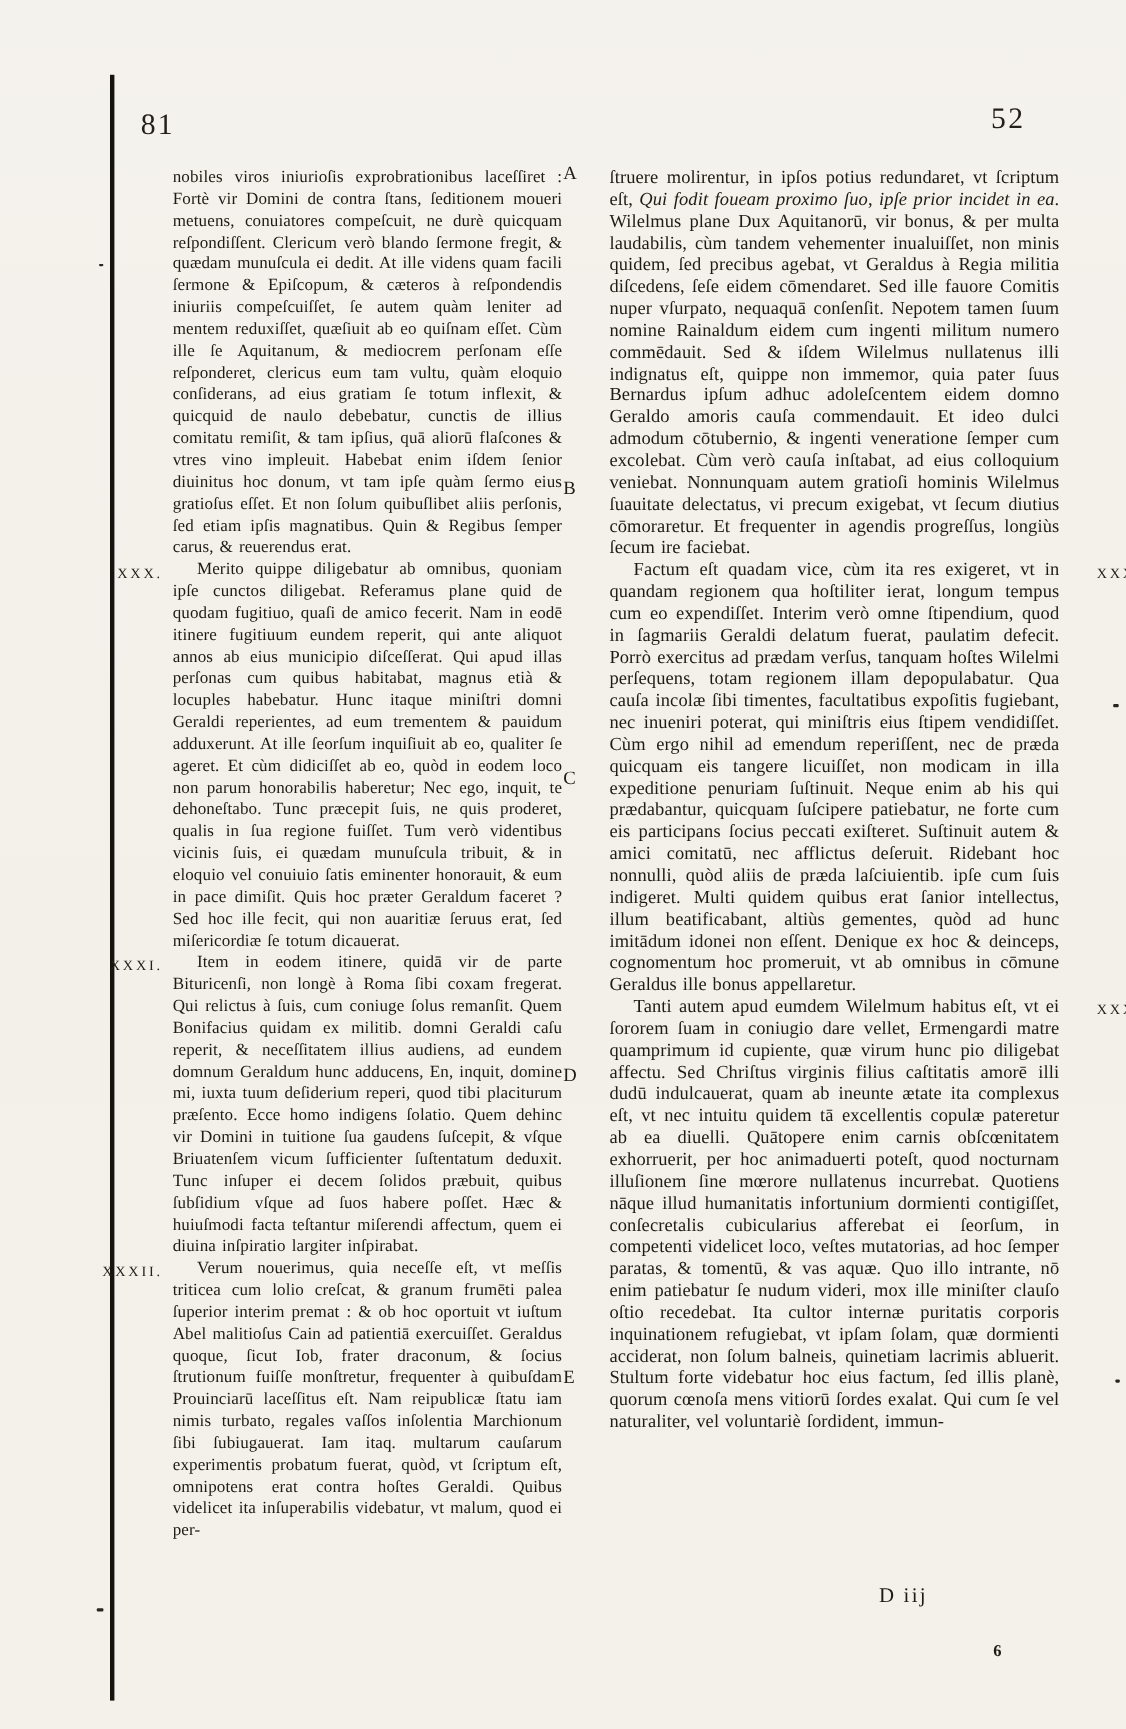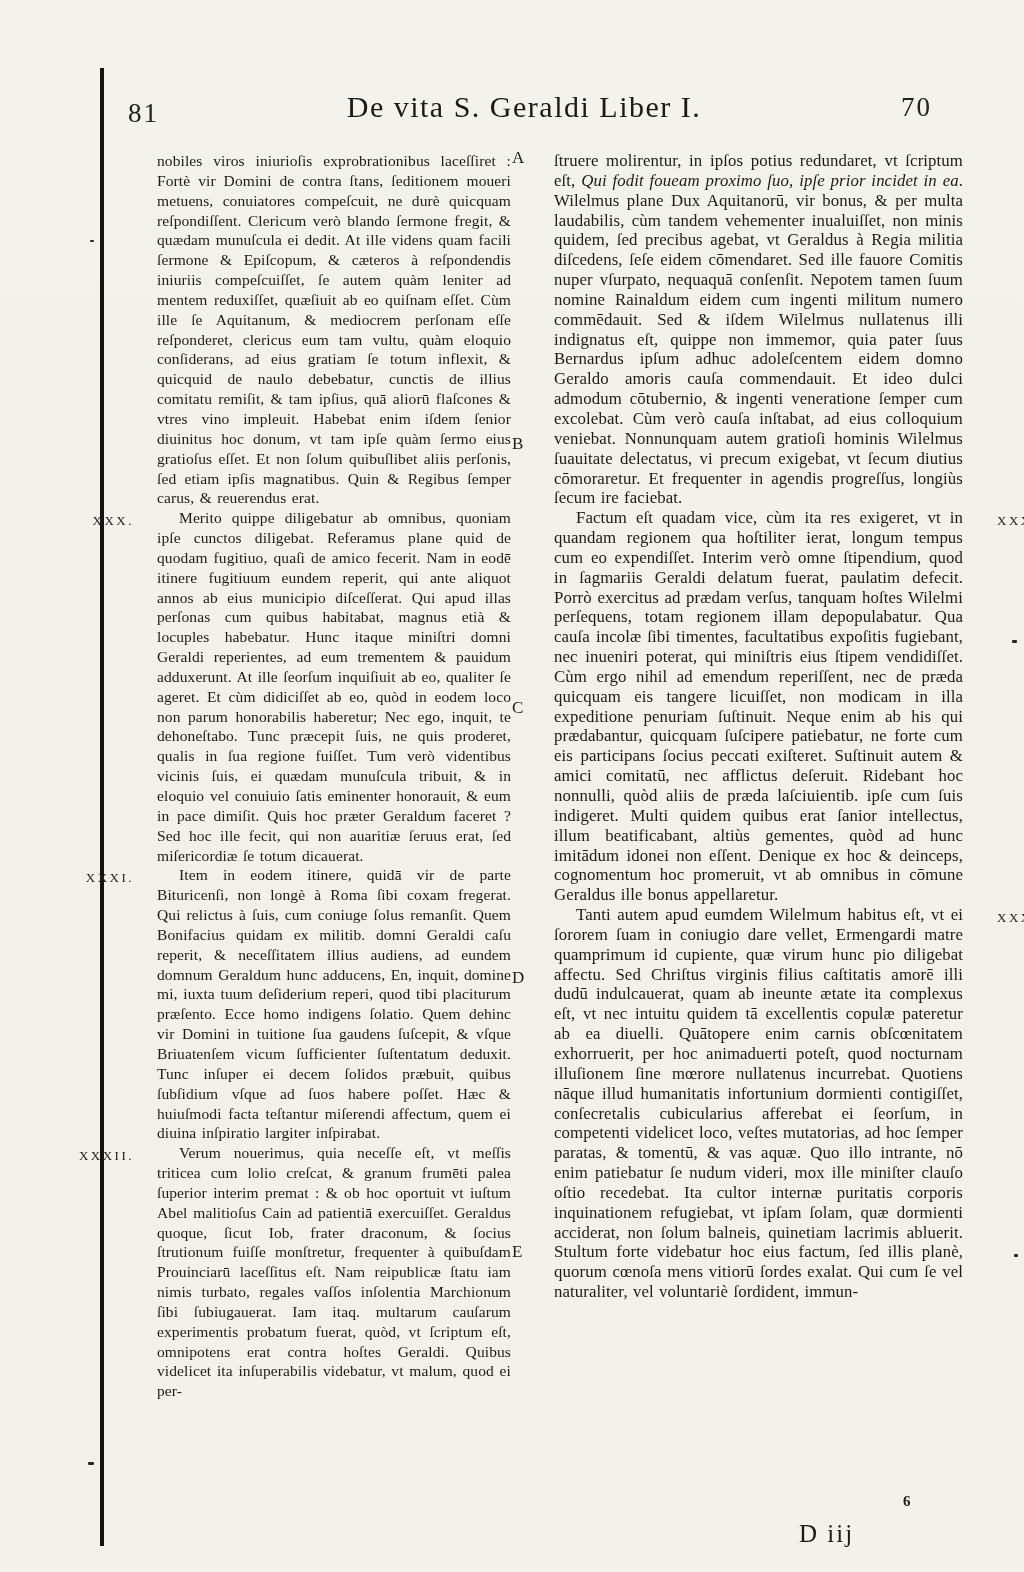--- a/index.html
+++ b/index.html
@@ -47,50 +47,49 @@
     letter-spacing:0.1px;word-spacing:1px;
   }
   .para{margin:0;position:relative;}
   .para.indent{text-indent:22px;}
   .italic{font-style:italic;}
   .margin-label{
     position:absolute;top:3px;
     font-size:13px;letter-spacing:2.5px;
     white-space:nowrap;color:#26221b;
   }
-  .column.left .margin-label{right:100%;margin-right:23px;}
+  .column.left .margin-label{right:100%;margin-right:9px;}
   .column.right .margin-label{left:100%;margin-left:12px;}
   .gutter-letter{
     position:absolute;left:512px;
     font-size:17px;color:#1e1a14;
   }
   .footer-signature{
-    position:absolute;left:799px;top:1520px;
-    font-size:25px;letter-spacing:2px;color:#1e1a14;
+    position:absolute;left:799px;top:1440px;
+    font-size:19px;letter-spacing:2px;color:#1e1a14;
   }
   .footer-sheetnum{
     position:absolute;left:903px;top:1493px;
     font-size:15px;font-weight:bold;color:#1e1a14;
   }
 </style>
 </head>
 <body>
 
 <div class="page">
 
   <div class="rule-left"></div>
 
   <div class="speck" style="left:88px;top:1462px;width:6px;height:3px;"></div>
   <div class="speck" style="left:1012px;top:640px;width:5px;height:3px;"></div>
   <div class="speck" style="left:1014px;top:1254px;width:4px;height:3px;"></div>
   <div class="speck" style="left:90px;top:240px;width:4px;height:2px;"></div>
 
   <div class="header-pagenum left">81</div>
-  <div class="header-title">De vita S. Geraldi Liber I.</div>
-  <div class="header-pagenum right">70</div>
+  <div class="header-pagenum right">52</div>
 
   <div class="gutter-letter" style="top:148px;">A</div>
   <div class="gutter-letter" style="top:434px;">B</div>
   <div class="gutter-letter" style="top:698px;">C</div>
   <div class="gutter-letter" style="top:968px;">D</div>
   <div class="gutter-letter" style="top:1242px;">E</div>
 
   <div class="column left">
       <p class="para"><span>nobiles viros iniurioſis exprobrationibus laceſſiret : Fortè vir Domini de contra ſtans, ſeditionem moueri metuens, conuiatores compeſcuit, ne durè quicquam reſpondiſſent. Clericum verò blando ſermone fregit, &amp; quædam munuſcula ei dedit. At ille videns quam facili ſermone &amp; Epiſcopum, &amp; cæteros à reſpondendis iniuriis compeſcuiſſet, ſe autem quàm leniter ad mentem reduxiſſet, quæſiuit ab eo quiſnam eſſet. Cùm ille ſe Aquitanum, &amp; mediocrem perſonam eſſe reſponderet, clericus eum tam vultu, quàm eloquio conſiderans, ad eius gratiam ſe totum inflexit, &amp; quicquid de naulo debebatur, cunctis de illius comitatu remiſit, &amp; tam ipſius, quā aliorū flaſcones &amp; vtres vino impleuit. Habebat enim iſdem ſenior diuinitus hoc donum, vt tam ipſe quàm ſermo eius gratioſus eſſet. Et non ſolum quibuſlibet aliis perſonis, ſed etiam ipſis magnatibus. Quin &amp; Regibus ſemper carus, &amp; reuerendus erat.</span></p>
       <p class="para indent"><span class="margin-label">XXX.</span><span>Merito quippe diligebatur ab omnibus, quoniam ipſe cunctos diligebat. Referamus plane quid de quodam fugitiuo, quaſi de amico fecerit. Nam in eodē itinere fugitiuum eundem reperit, qui ante aliquot annos ab eius municipio diſceſſerat. Qui apud illas perſonas cum quibus habitabat, magnus etià &amp; locuples habebatur. Hunc itaque miniſtri domni Geraldi reperientes, ad eum trementem &amp; pauidum adduxerunt. At ille ſeorſum inquiſiuit ab eo, qualiter ſe ageret. Et cùm didiciſſet ab eo, quòd in eodem loco non parum honorabilis haberetur; Nec ego, inquit, te dehoneſtabo. Tunc præcepit ſuis, ne quis proderet, qualis in ſua regione fuiſſet. Tum verò videntibus vicinis ſuis, ei quædam munuſcula tribuit, &amp; in eloquio vel conuiuio ſatis eminenter honorauit, &amp; eum in pace dimiſit. Quis hoc præter Geraldum faceret ? Sed hoc ille fecit, qui non auaritiæ ſeruus erat, ſed miſericordiæ ſe totum dicauerat.</span></p>

